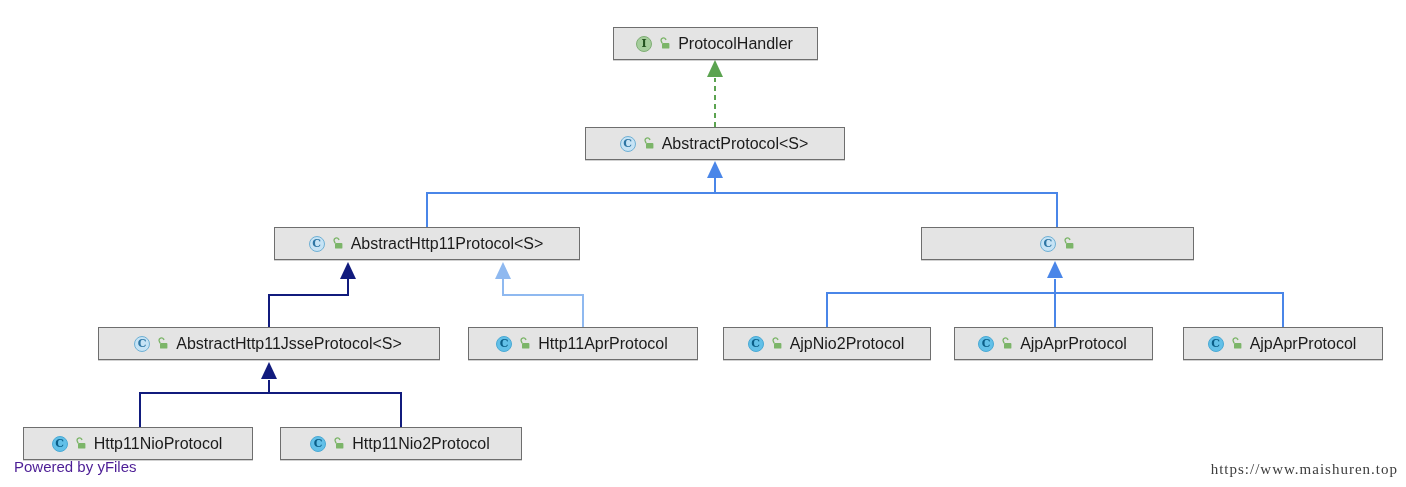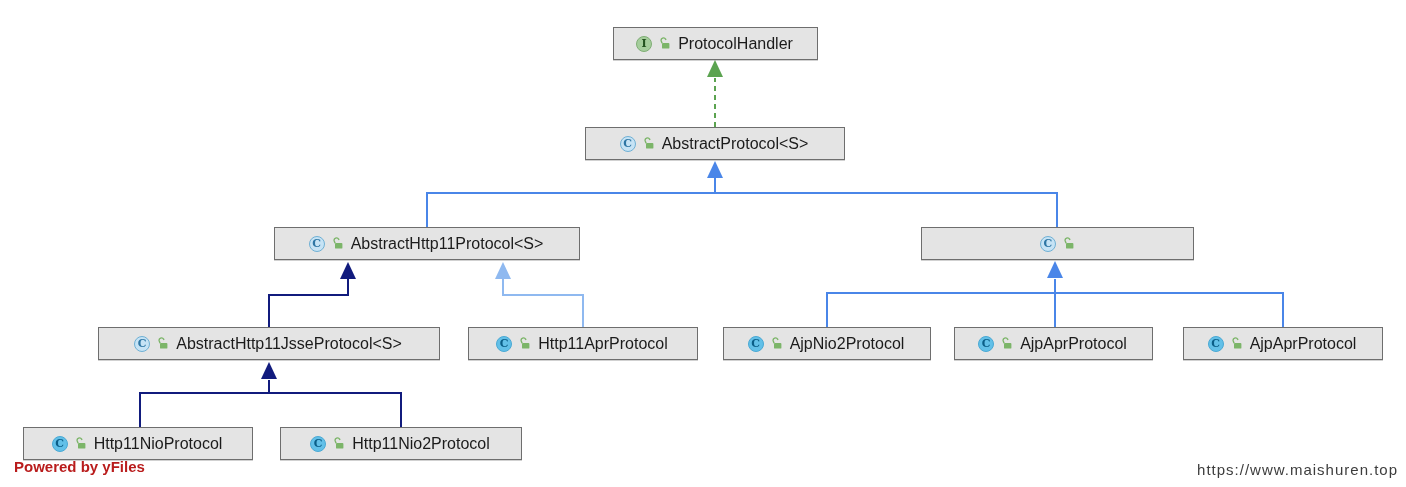--- a/index.html
+++ b/index.html
@@ -34,25 +34,25 @@
     box-sizing:border-box;
     flex:0 0 auto;
   }
   .badge.interface{background:#a5cd9c;border:1px solid #7fae75;color:#23521f;}
   .badge.abstract-class{background:#c6e3f5;border:1px solid #6fb0d4;color:#2e76a4;}
   .badge.class{background:#62c0e8;border:1px solid #4aa9d4;color:#0b5e88;}
   .lock{flex:0 0 auto;display:flex;align-items:center;}
   .node-label{padding-right:2px;text-align:right;}
   #watermark{
     position:absolute;left:14px;top:458px;
-    font-size:15px;color:#b91c1c;font-weight:bold;
+    font-size:15px;color:#4c1d95;
   }
   #footer-url{
     position:absolute;right:8px;top:461px;
-    font-family:Liberation Sans, sans-serif;
+    font-family:Liberation Serif, serif;
     font-size:15px;color:#3d3d3d;letter-spacing:1px;text-align:right;
   }
 </style>
 </head>
 <body>
 
 <div id="canvas">
   <svg id="edges" xmlns="http://www.w3.org/2000/svg">
       <g>
         <polyline points="715,127 715,78" fill="none" stroke="#5ba350" stroke-width="2" stroke-dasharray="5 4"></polyline>

